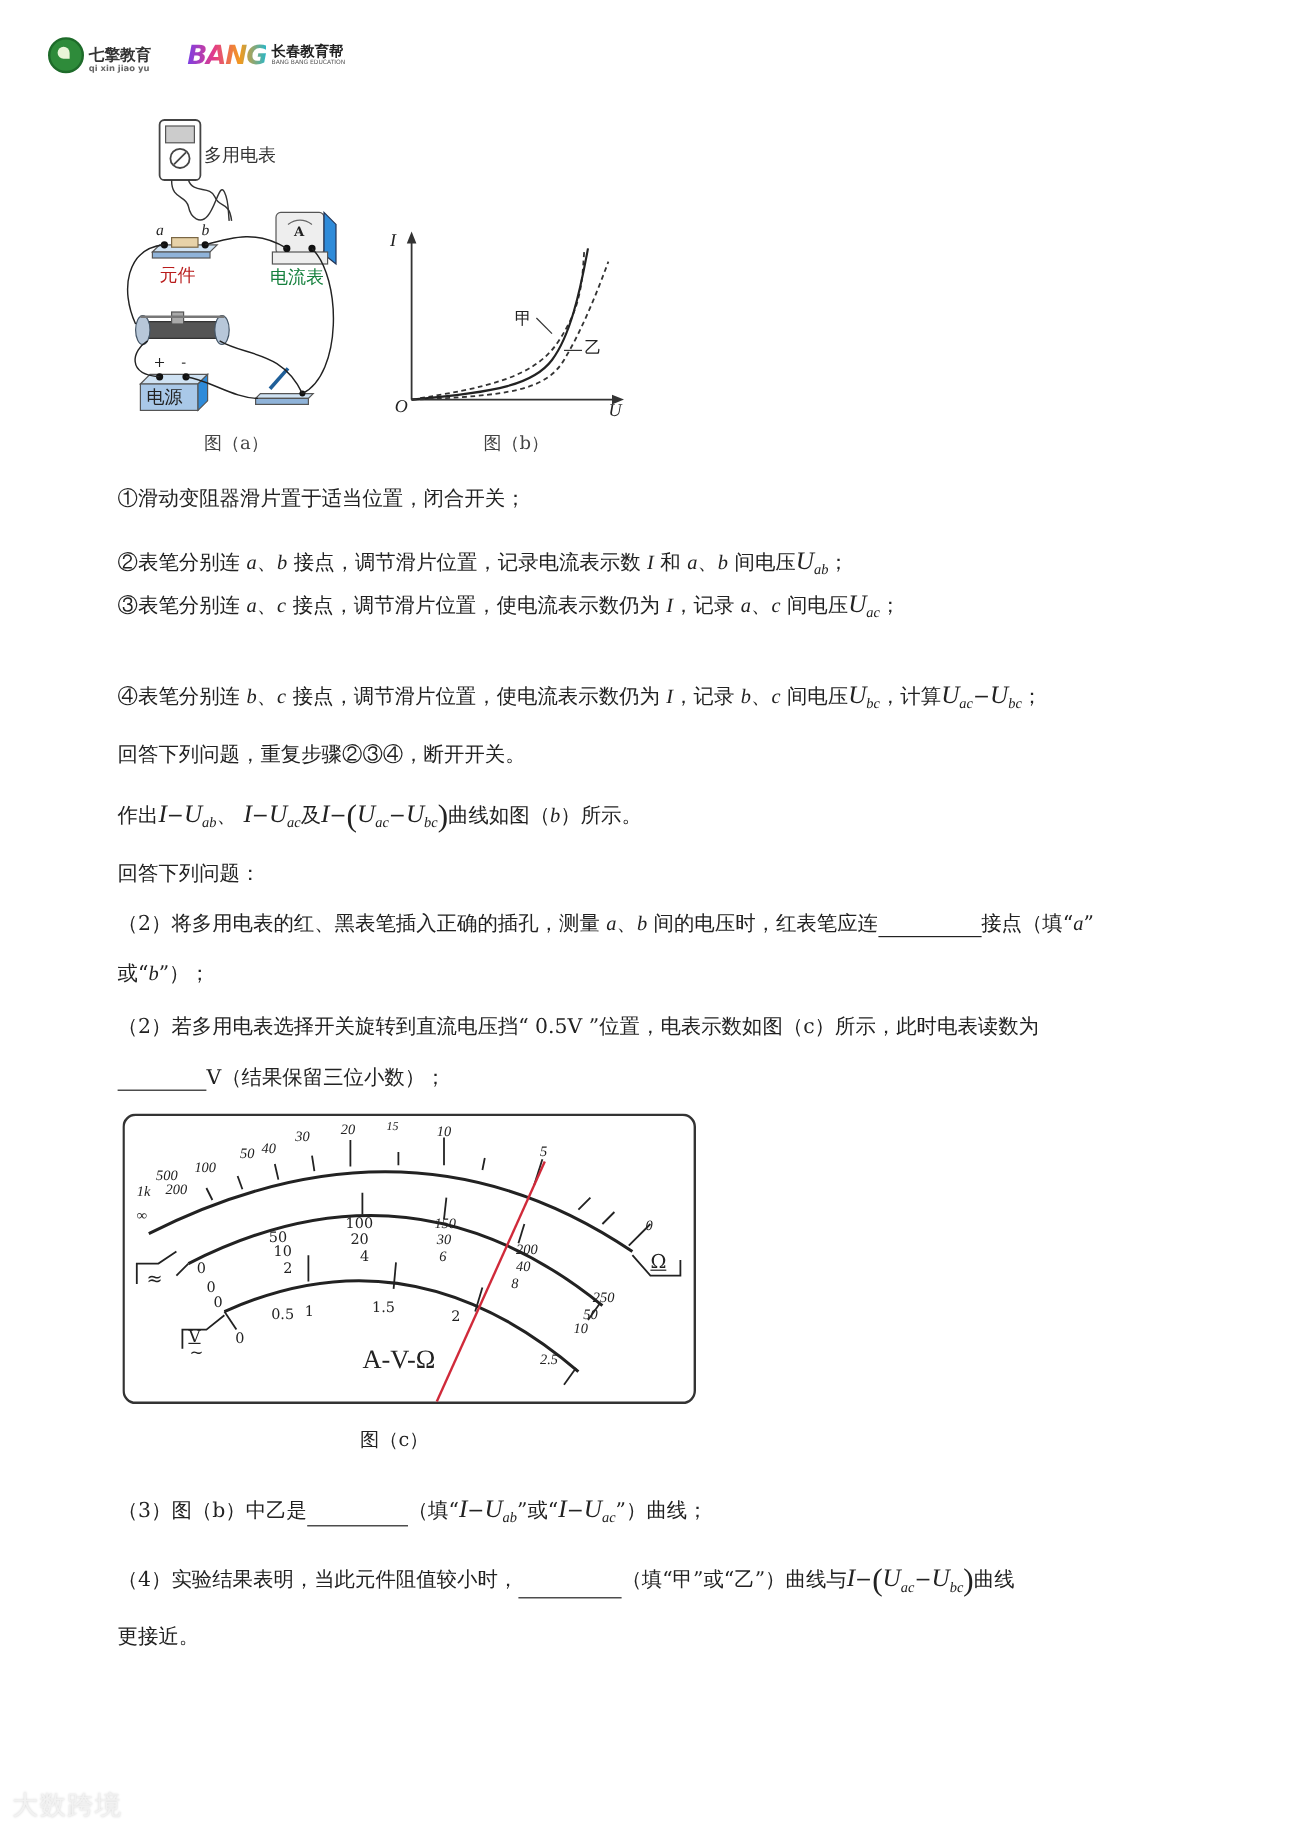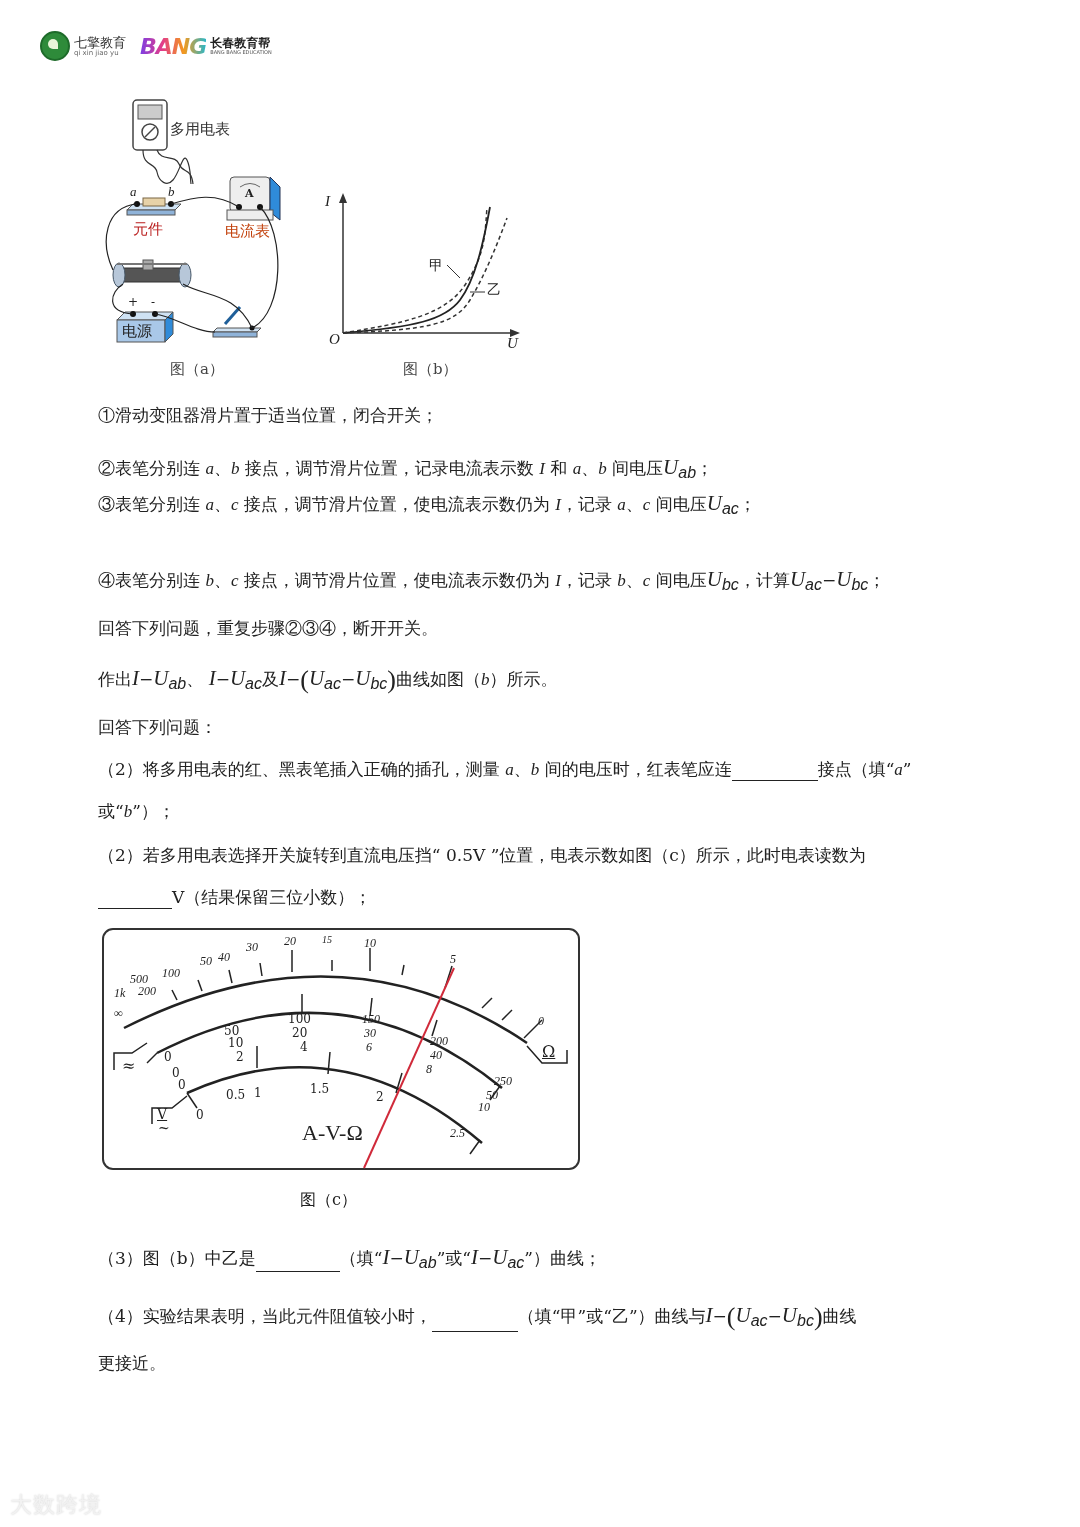--- a/index.html
+++ b/index.html
@@ -1,38 +1,38 @@
 <!DOCTYPE html>
 <html><head>
 <meta charset="utf-8">
 <style>
   html, body { margin:0; padding:0; background:#ffffff; }
   body { width:1080px; height:1527px; position:relative; overflow:hidden;
          font-family:"DejaVu Serif", "Liberation Serif", serif; color:#222; }
   .abs { position:absolute; }
   .header-logos { left:40px; top:30px; height:32px; display:flex; align-items:center; gap:14px; }
-  .logo1 { display:flex; align-items:center; gap:4px; }
+  .logo1 { display:flex; align-items:flex-end; gap:4px;font-weight:bold; }
   .logo1-circle { width:26px; height:26px; border-radius:50%; background:#2e8b3a; border:2px solid #1e6b2a; position:relative; }
   .logo1-circle:after { content:""; position:absolute; left:6px; top:6px; width:10px; height:10px; border-radius:50% 50% 0 50%; background:#e9f5d8; }
   .logo1-text { font-size:13px; line-height:13px; color:#333; }
   .logo1-sub { font-size:7px; color:#666; font-family:"DejaVu Sans", sans-serif; }
-  .logo2 { display:flex; align-items:center; gap:4px; }
+  .logo2 { display:flex; align-items:center; gap:4px;margin-left:16px; }
   .logo2-bang { font-family:"DejaVu Sans", sans-serif; font-weight:bold; font-style:italic; font-size:22px; letter-spacing:-1px;
                 background:linear-gradient(90deg,#7b3fe4,#e23b8a,#f39a1e,#28b6c8); -webkit-background-clip:text; color:transparent; }
   .logo2-text { font-size:12px; font-weight:bold; color:#222; line-height:12px; }
   .logo2-sub { font-size:5px; color:#555; font-family:"DejaVu Sans", sans-serif; }
 
   .fig-a { left:95px; top:92px; width:215px; height:290px; }
   .fig-b { left:315px; top:185px; width:215px; height:195px; }
   .cap { font-size:15px; color:#444; }
 
   .line { left:98px; font-size:17px; white-space:nowrap; color:#222; }
   .it { font-style:italic; font-family:"Liberation Serif", serif; }
   .U { font-style:italic; font-family:"Liberation Serif", serif; font-size:21px; }
-  sub { font-style:italic; font-size:16px; font-family:Liberation Sans, sans-serif; }
+  sub { font-style:italic; font-size:12px; font-family:Liberation Serif, serif; }
   .blank { display:inline-block; border-bottom:1px solid #222; vertical-align:bottom; height:18px; }
   .paren { font-size:26px; font-family:"Liberation Serif", serif; vertical-align:-3px; }
 
   .fig-c { left:102px; top:928px; width:478px; height:243px; }
   .watermark { left:10px; top:1490px; font-family:"DejaVu Sans", sans-serif; font-size:22px; color:#f2f2f2;
                text-shadow:0 0 2px #cfcfcf; letter-spacing:1px; }
 </style>
 </head>
 <body>
 
@@ -98,21 +98,21 @@
     <path d="M165 115 C190 140,190 220,157 236" fill="none" stroke="#222" stroke-width="1.2"></path>
     <path d="M38 222 C10 220,15 200,28 192" fill="none" stroke="#222" stroke-width="1.2"></path>
     <path d="M60 222 C80 225,100 240,120 240" fill="none" stroke="#222" stroke-width="1.2"></path>
     <path d="M88 192 C110 205,140 200,157 236" fill="none" stroke="#222" stroke-width="1.2"></path>
   </svg>
   <span class="abs cap" style="left:75px;top:28px;font-size:15px;color:#333">多用电表</span>
   <span class="abs it" style="left:35px;top:92px;font-size:13px">a</span>
   <span class="abs it" style="left:73px;top:92px;font-size:13px">b</span>
   <span class="abs" style="left:150px;top:95px;font-size:11px;font-weight:bold">A</span>
   <span class="abs cap" style="left:38px;top:128px;color:#b91c1c">元件</span>
-  <span class="abs cap" style="left:130px;top:130px;color:#c2410c">电流表</span>
+  <span class="abs cap" style="left:130px;top:130px;color:#15803d">电流表</span>
   <span class="abs" style="left:33px;top:203px;font-size:12px">+</span>
   <span class="abs" style="left:56px;top:203px;font-size:12px">-</span>
   <span class="abs cap" style="left:27px;top:230px;color:#222">电源</span>
   <span class="abs cap" style="left:75px;top:268px">图（a）</span>
 </div>
 
 <div class="abs fig-b">
   <svg width="215" height="195" viewBox="0 0 215 195">
     <line x1="28" y1="148" x2="28" y2="12" stroke="#333" stroke-width="1.5"></line>
     <polygon points="28,8 24,18 32,18" fill="#333"></polygon>

